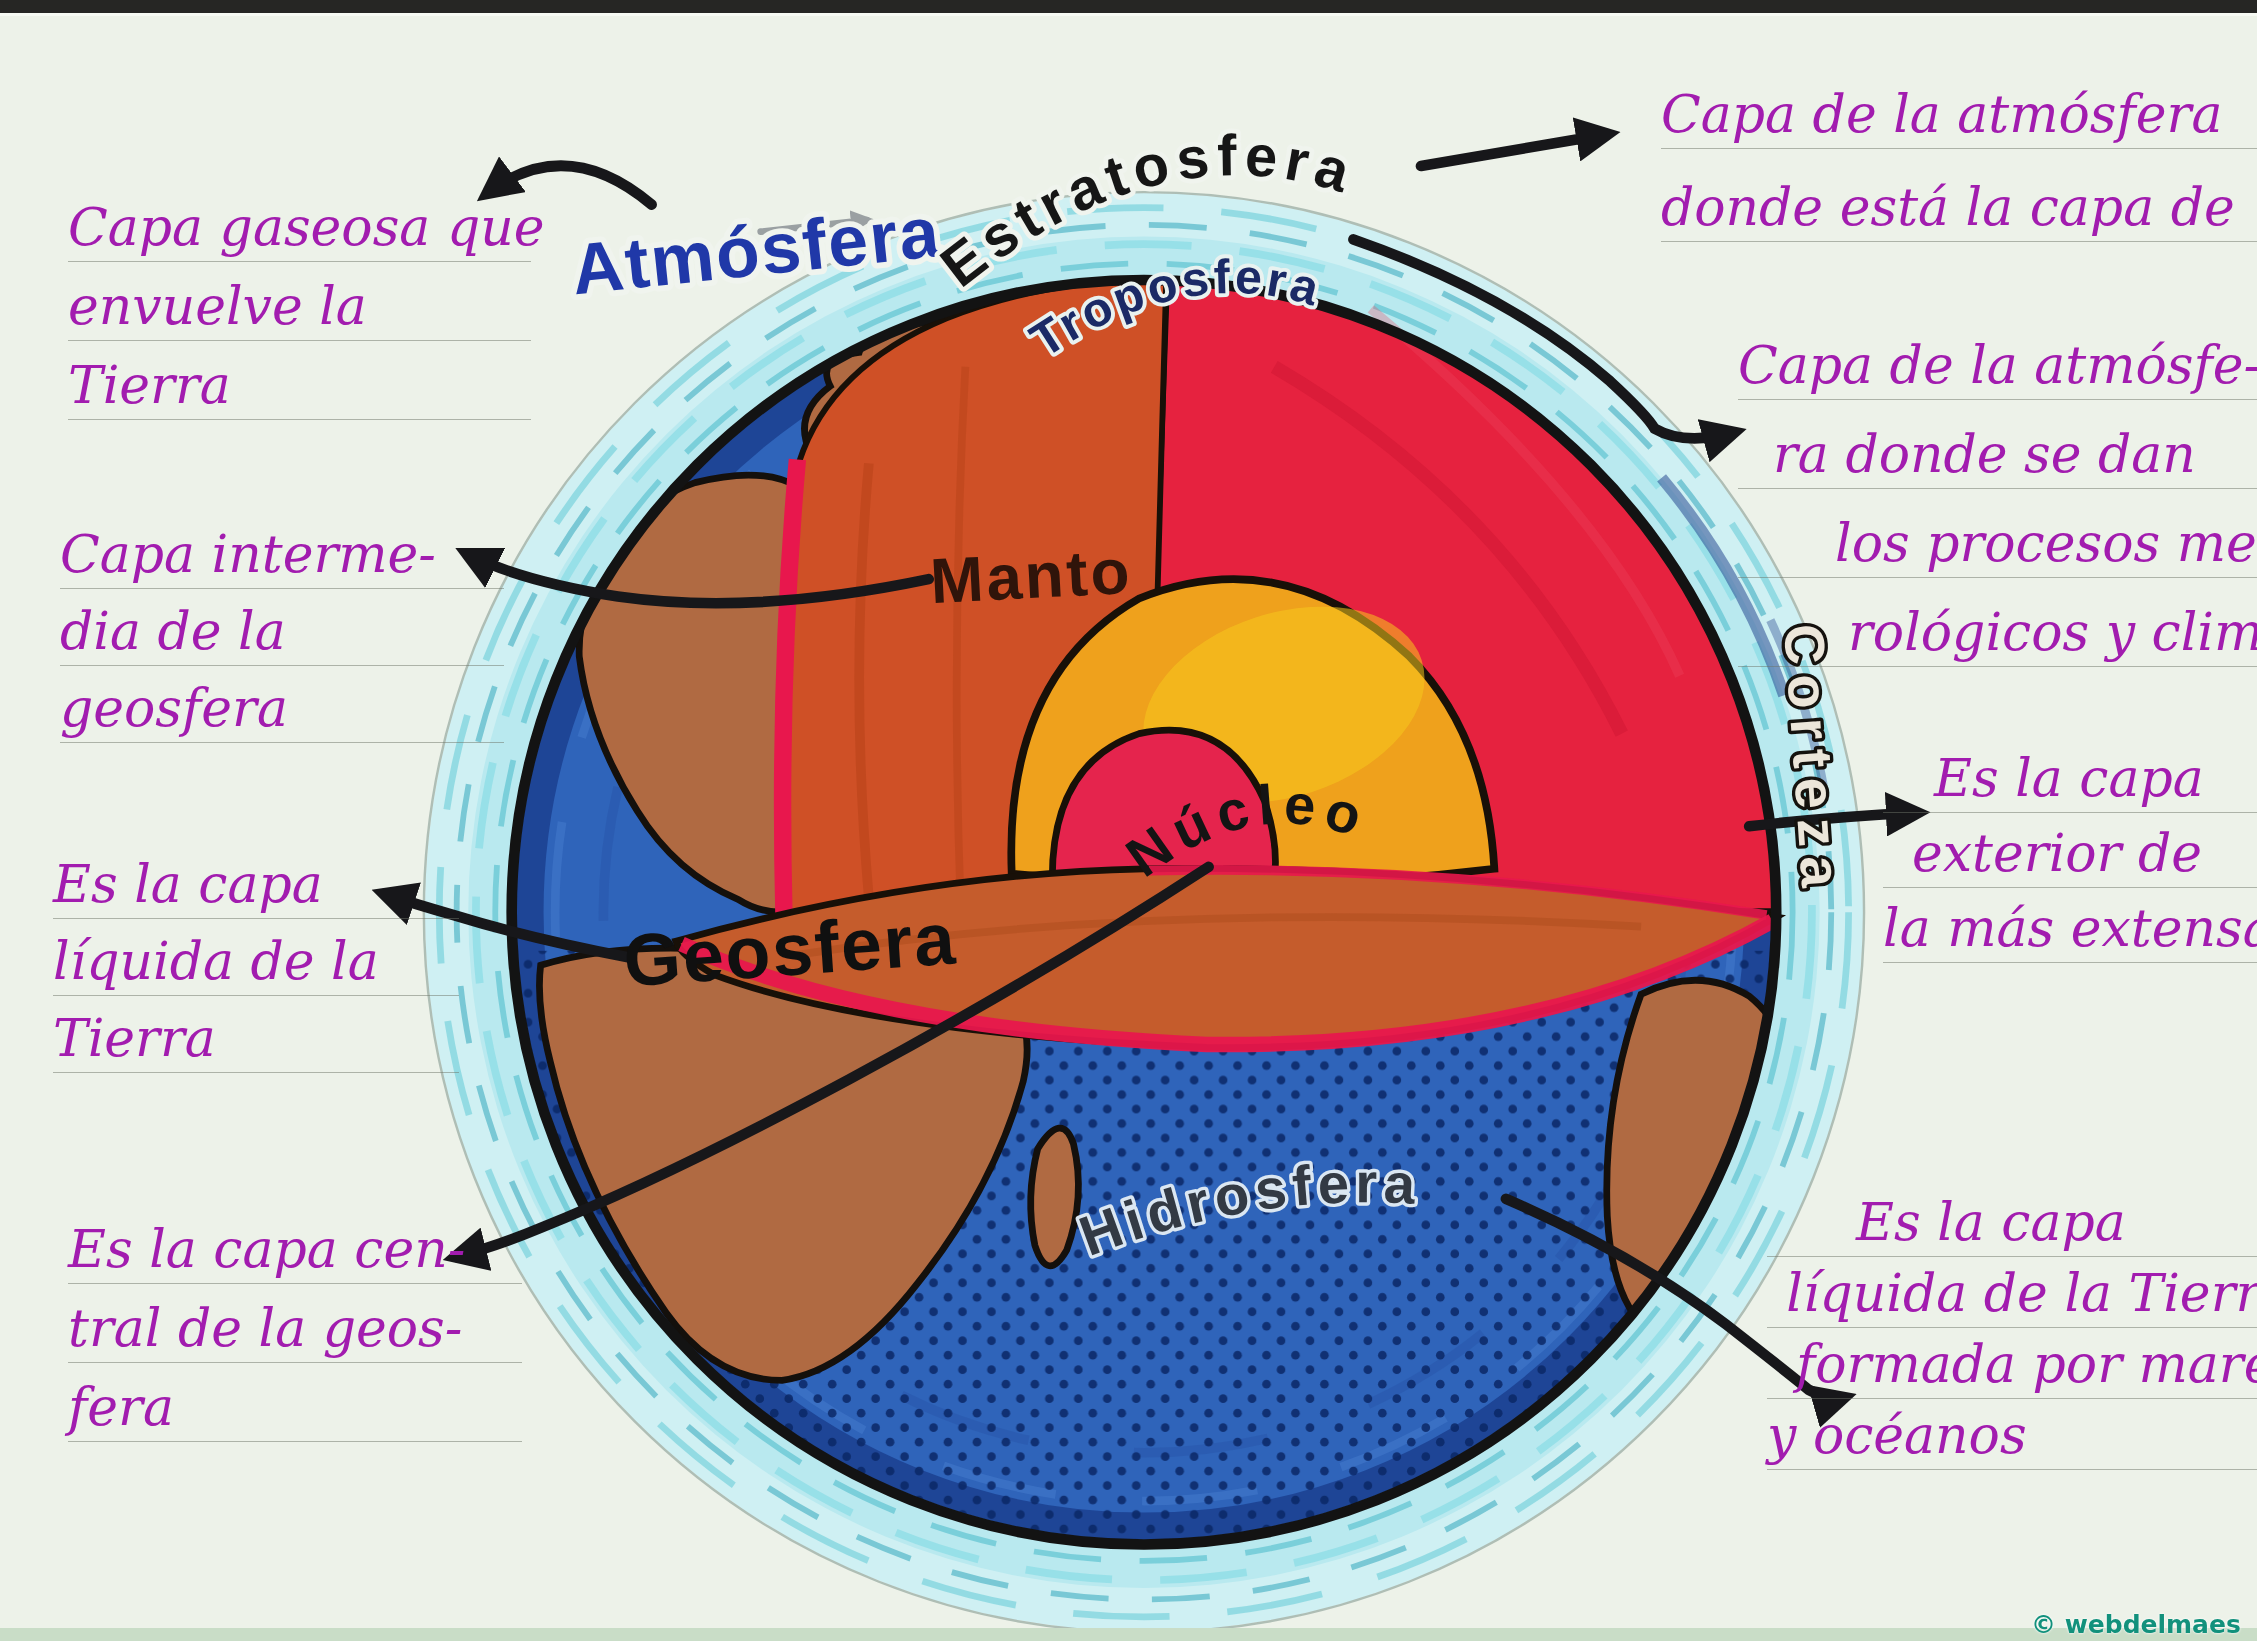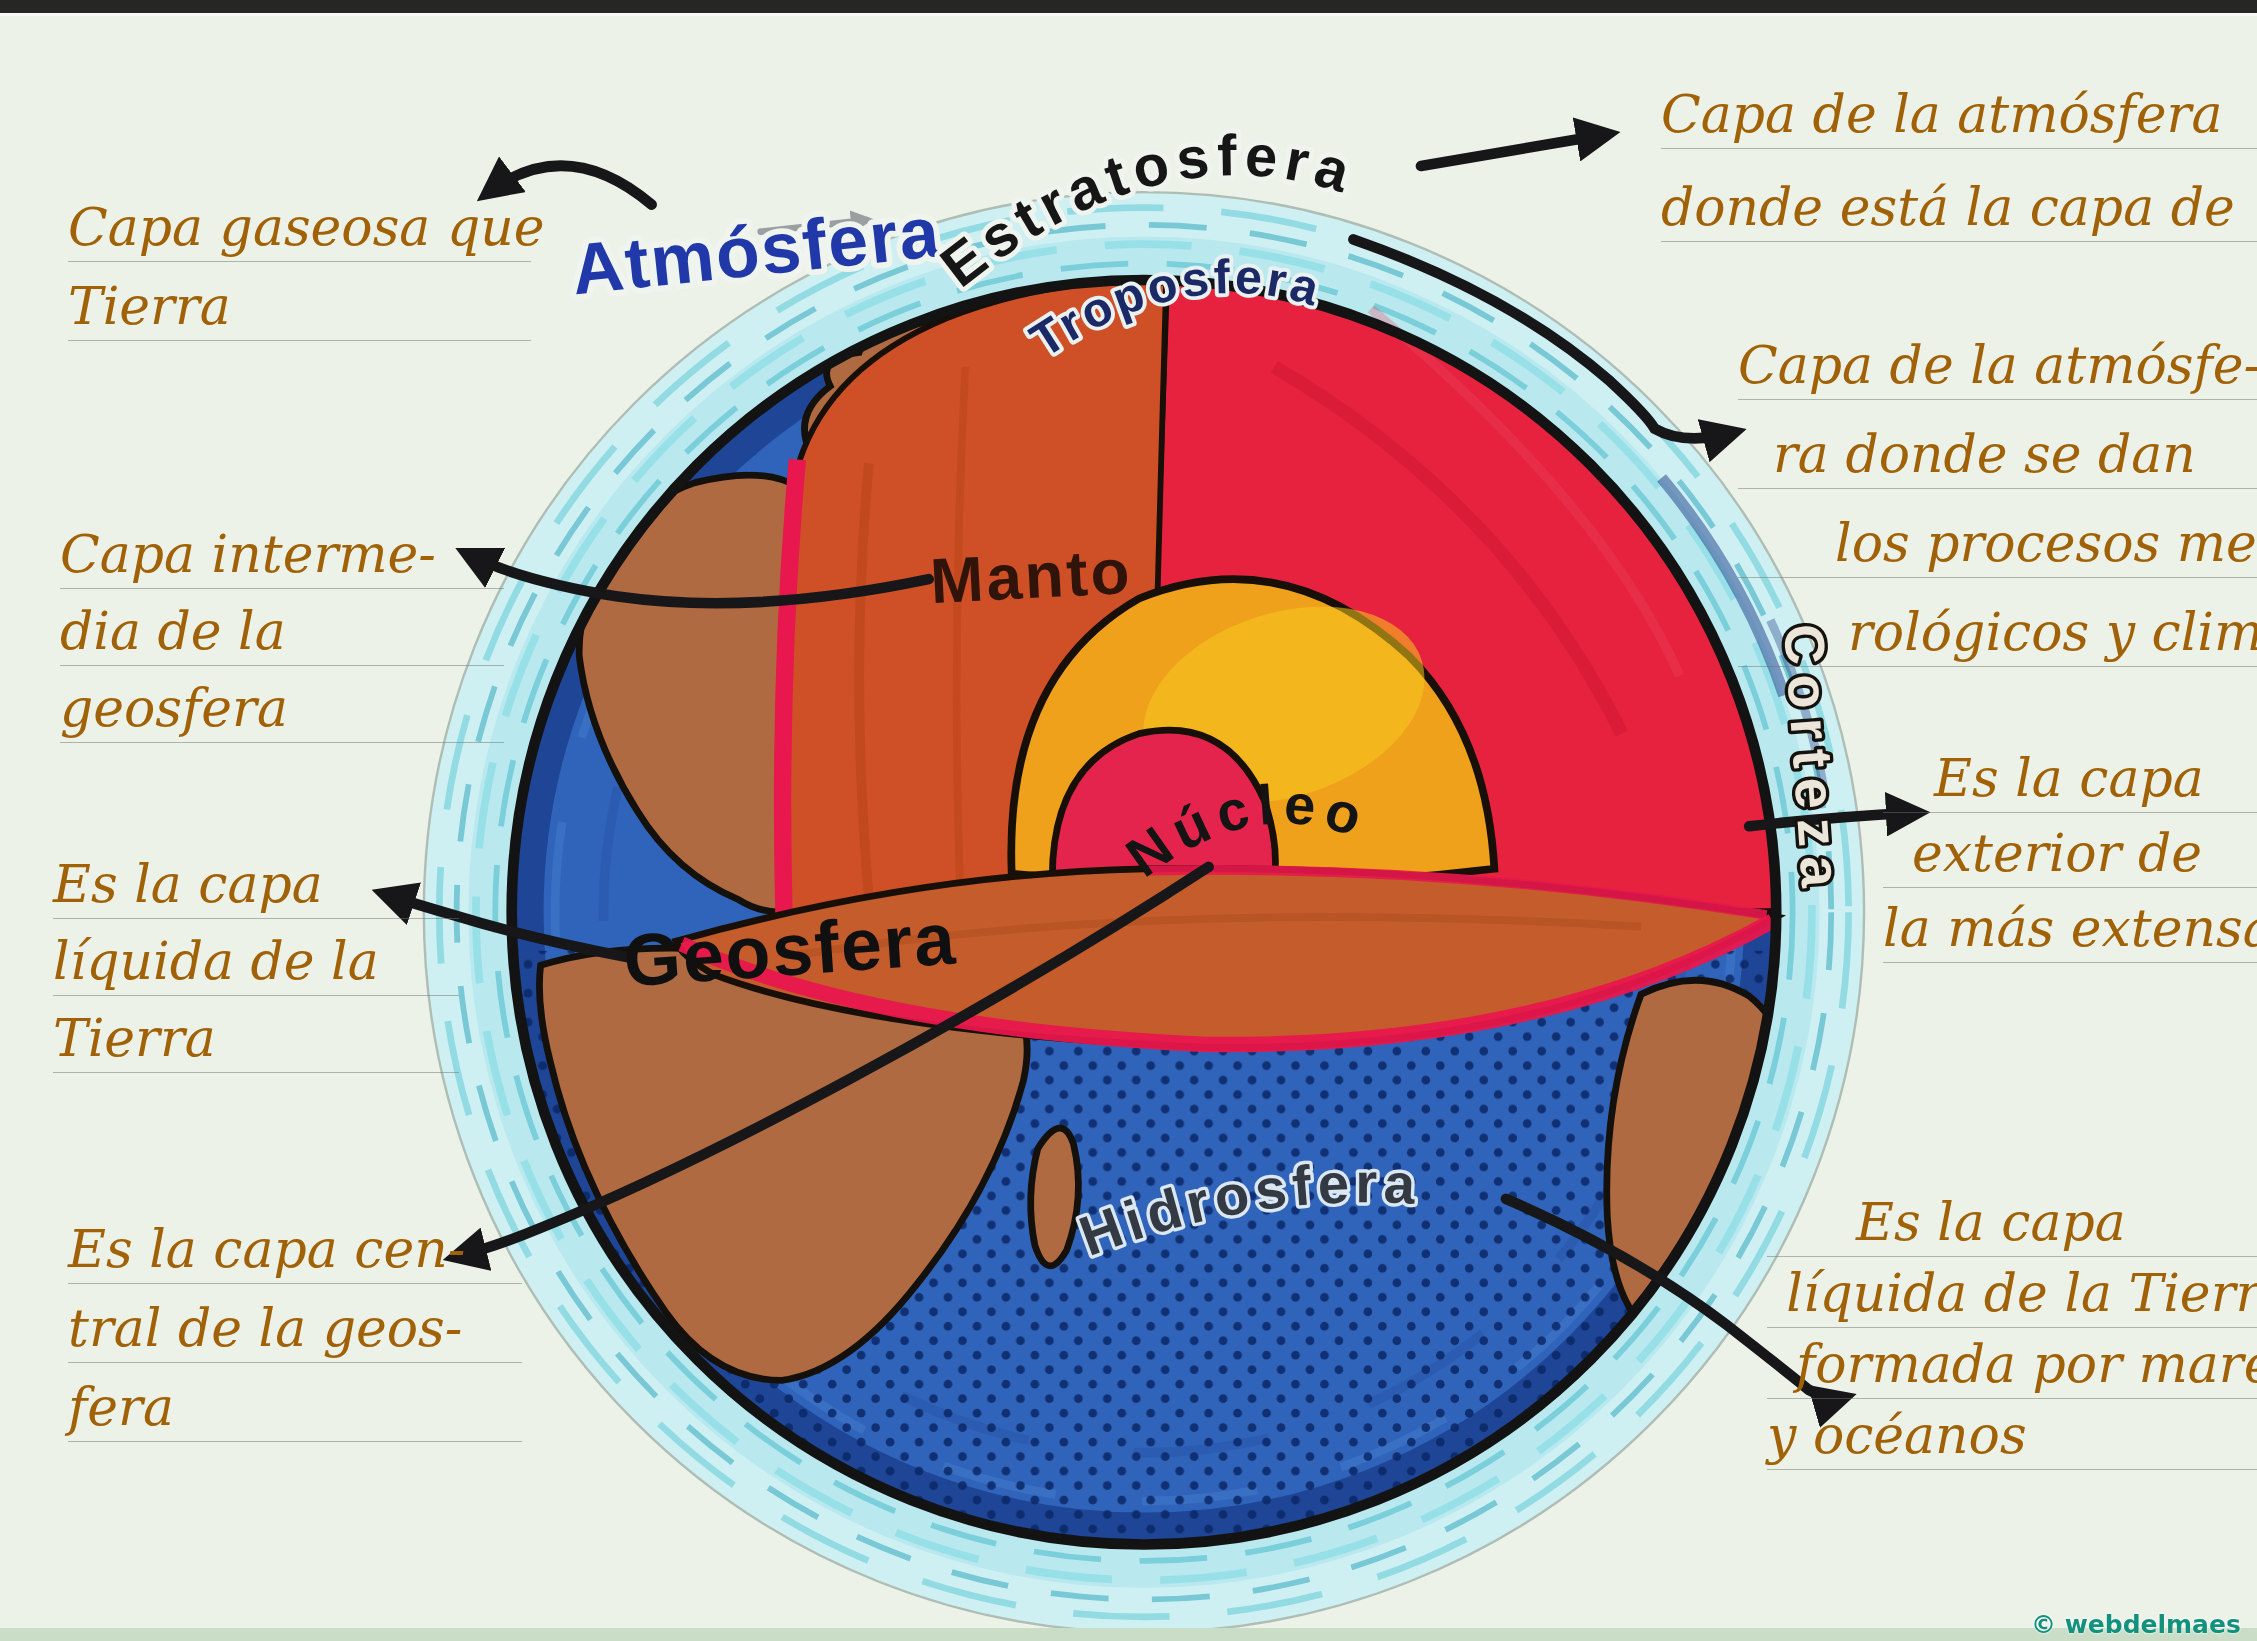--- a/index.html
+++ b/index.html
@@ -7,21 +7,21 @@
         background:#edf2e9;font-family:"Liberation Sans",sans-serif;}
   .scan-top{position:absolute;left:0;top:0;width:2257px;height:12.6px;background:#262624;}
   .scan-top2{position:absolute;left:0;top:12.6px;width:2257px;height:3.9px;background:#f7faf4;}
   .scan-bottom{position:absolute;left:0;top:1628px;width:2257px;height:13.5px;background:#c9ddc7;}
   .title{position:absolute;left:68px;top:42px;width:888px;
          font-size:77px;letter-spacing:2.9px;color:#cf4038;
          font-family:"Liberation Sans",sans-serif;white-space:nowrap;}
   .note{position:absolute;display:flex;flex-direction:column;}
   .hl{display:flex;align-items:flex-end;padding-bottom:3.9px;box-sizing:border-box;
       border-bottom:1.9px solid rgba(110,116,104,.5);
-      font-family:"DejaVu Serif",serif;font-style:italic;color:#a16207;
+      font-family:"DejaVu Serif",serif;font-style:italic;color:#a21caf;
       font-size:52px;white-space:nowrap;overflow:visible;}
   .diagram-svg{position:absolute;left:0;top:0;}
   .watermark{position:absolute;left:2031px;top:1610px;font-family:"DejaVu Sans",sans-serif;
              font-weight:bold;font-size:25px;color:#12917c;
              text-shadow:0 0 2.9px #ffffff,0 0 1px #ffffff;}
   svg text{font-family:"Liberation Sans",sans-serif;font-weight:bold;}
 </style>
 </head>
 <body>
 
@@ -136,20 +136,21 @@
       <text x="648" y="1022" font-size="76" fill="#101010" letter-spacing="2" transform="rotate(-4 648 1022)">Geosfera</text>
       <text font-size="58" fill="#ece6da" letter-spacing="10" stroke="#15120e" stroke-width="7" stroke-linejoin="round" paint-order="stroke" transform="translate(1848 648) rotate(86)">Corteza</text>
       <text font-size="58" fill="#333a44" letter-spacing="6" stroke="#dbe7f2" stroke-width="7" stroke-linejoin="round" paint-order="stroke">
         <textPath href="#hidroArc">Hidrosfera</textPath>
       </text>
     </g>
   </svg>
 
   <div class="note" style="left:68px;top:183px;width:463px">
     <div class="hl" style="height:79px">Capa gaseosa que</div>
+    <div class="hl" style="height:79px">envuelve la</div>
     <div class="hl" style="height:79px">Tierra</div>
   </div>
 
   <div class="note" style="left:60px;top:512px;width:444px">
     <div class="hl" style="height:77px">Capa interme-</div>
     <div class="hl" style="height:77px">dia de la</div>
     <div class="hl" style="height:77px">geosfera</div>
   </div>
 
   <div class="note" style="left:53px;top:842px;width:406px">

